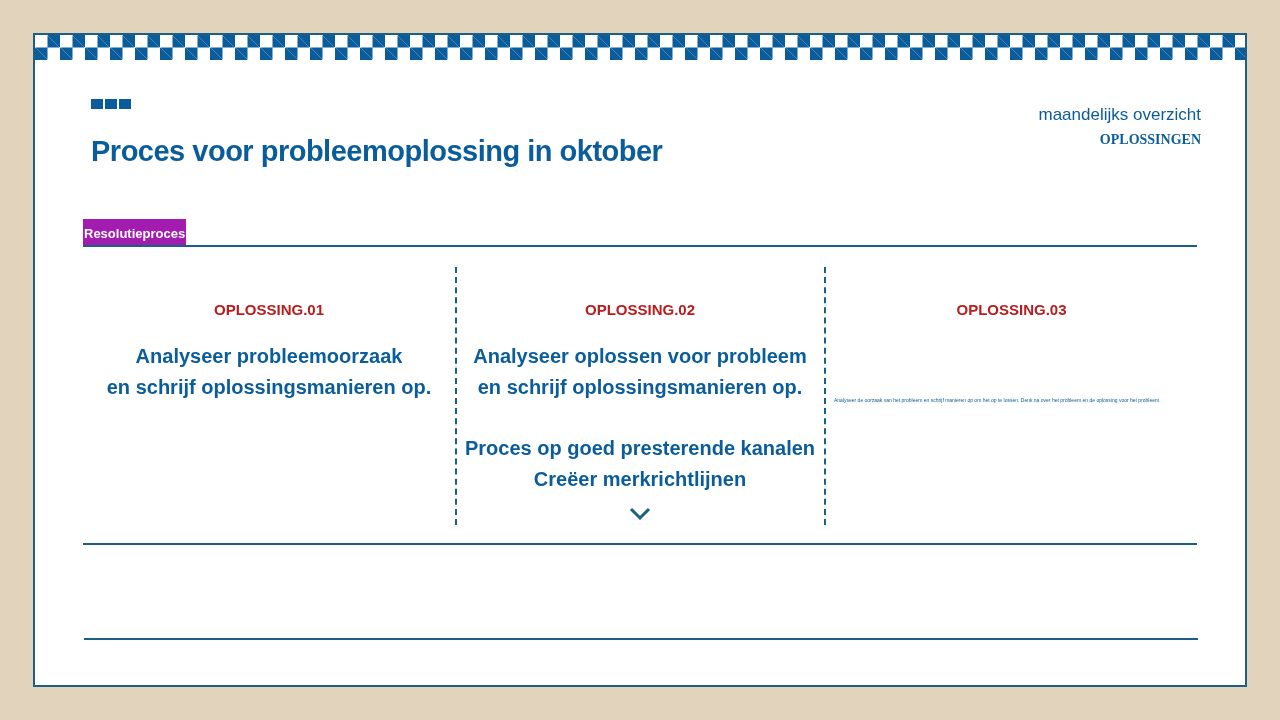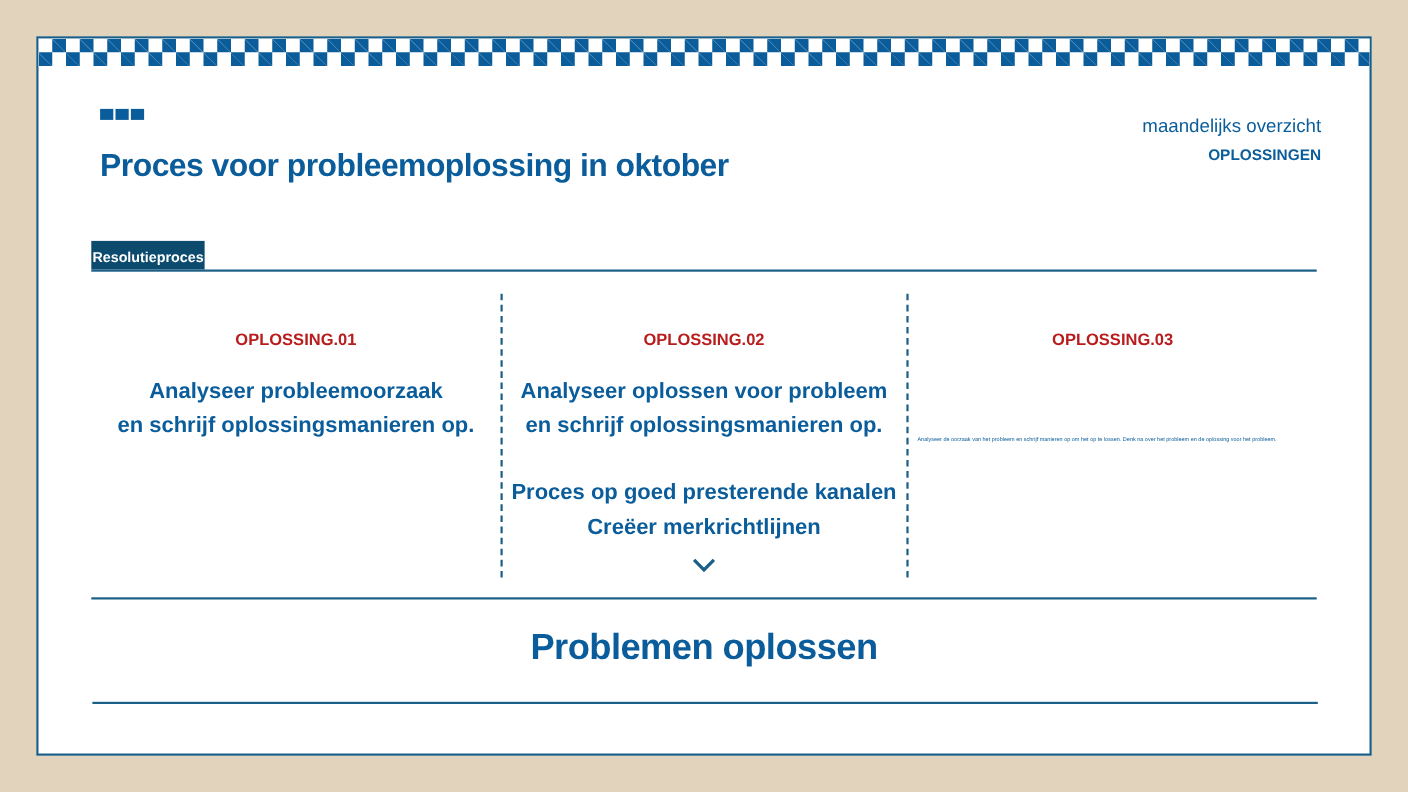--- a/index.html
+++ b/index.html
@@ -20,24 +20,24 @@
     background-size: 25px 25px;
     background-position: 0 0, 12.5px 12.5px;
   }
   .dots { position: absolute; left: 56px; top: 64px; display: flex; gap: 2px; }
   .dots span { width: 12px; height: 10px; background: #0a5d9a; display: block; }
   .title {
     position: absolute; left: 56px; top: 100px; font-size: 29px; font-weight: bold;
     color: #0a5d9a; letter-spacing: -0.5px; margin: 0;
   }
   .subtitle-small { position: absolute; right: 44px; top: 70px; font-size: 17px; color: #0a5d9a; }
-  .subtitle-bold { position: absolute; right: 44px; top: 97px; font-size: 14px; font-weight: bold; color: #0a5d9a; }
+  .subtitle-bold { position: absolute; right: 44px; top: 97px; font-size: 14px; font-weight: bold; color: #0a5d9a; font-family: Liberation Serif, serif; }
   .section-tag {
     position: absolute; left: 48px; top: 184px; height: 26px; padding: 0 1px;
-    background: #0c4a6e; color: #fff; font-size: 13px; font-weight: bold; line-height: 30px;
+    background: #a21caf; color: #fff; font-size: 13px; font-weight: bold; line-height: 30px;
   }
   .rule { position: absolute; background: #1b5f86; height: 2px; }
   .col {
     position: absolute; top: 232px; height: 258px; text-align: center; color: #0a5d9a;
   }
   .vdash { position: absolute; top: 232px; height: 258px; border-left: 2px dashed #1b5f86; width: 0; }
   .col-label { position: absolute; left: 0; right: 0; top: 34px; font-size: 15px; font-weight: bold; color: #b91c1c; }
   .col-head { position: absolute; left: 0; right: 0; top: 74px; font-size: 20px; font-weight: bold; line-height: 31px; white-space: pre-line; }
   .col-body { position: absolute; left: 0; right: 0; top: 166px; font-size: 20px; font-weight: bold; line-height: 31px; white-space: pre-line; }
   .col-tiny { position: absolute; left: 8px; right: 8px; top: 130px; font-size: 5px; text-align: left; color: #0a5d9a; }
@@ -83,15 +83,14 @@
     </svg>
   </div>
   <div class="vdash" style="left:789px;"></div>
 
   <div class="col" style="left:791px; width:371px;">
     <div class="col-label">OPLOSSING.03</div>
     <div class="col-tiny">Analyseer de oorzaak van het probleem en schrijf manieren op om het op te lossen. Denk na over het probleem en de oplossing voor het probleem.</div>
   </div>
 
   <div class="rule" style="left:48px; top:508px; width:1114px;"></div>
-  <div class="footer-title">Problemen oplossen</div>
   <div class="rule" style="left:49px; top:603px; width:1114px;"></div>
 </div>
 
 </body></html>

